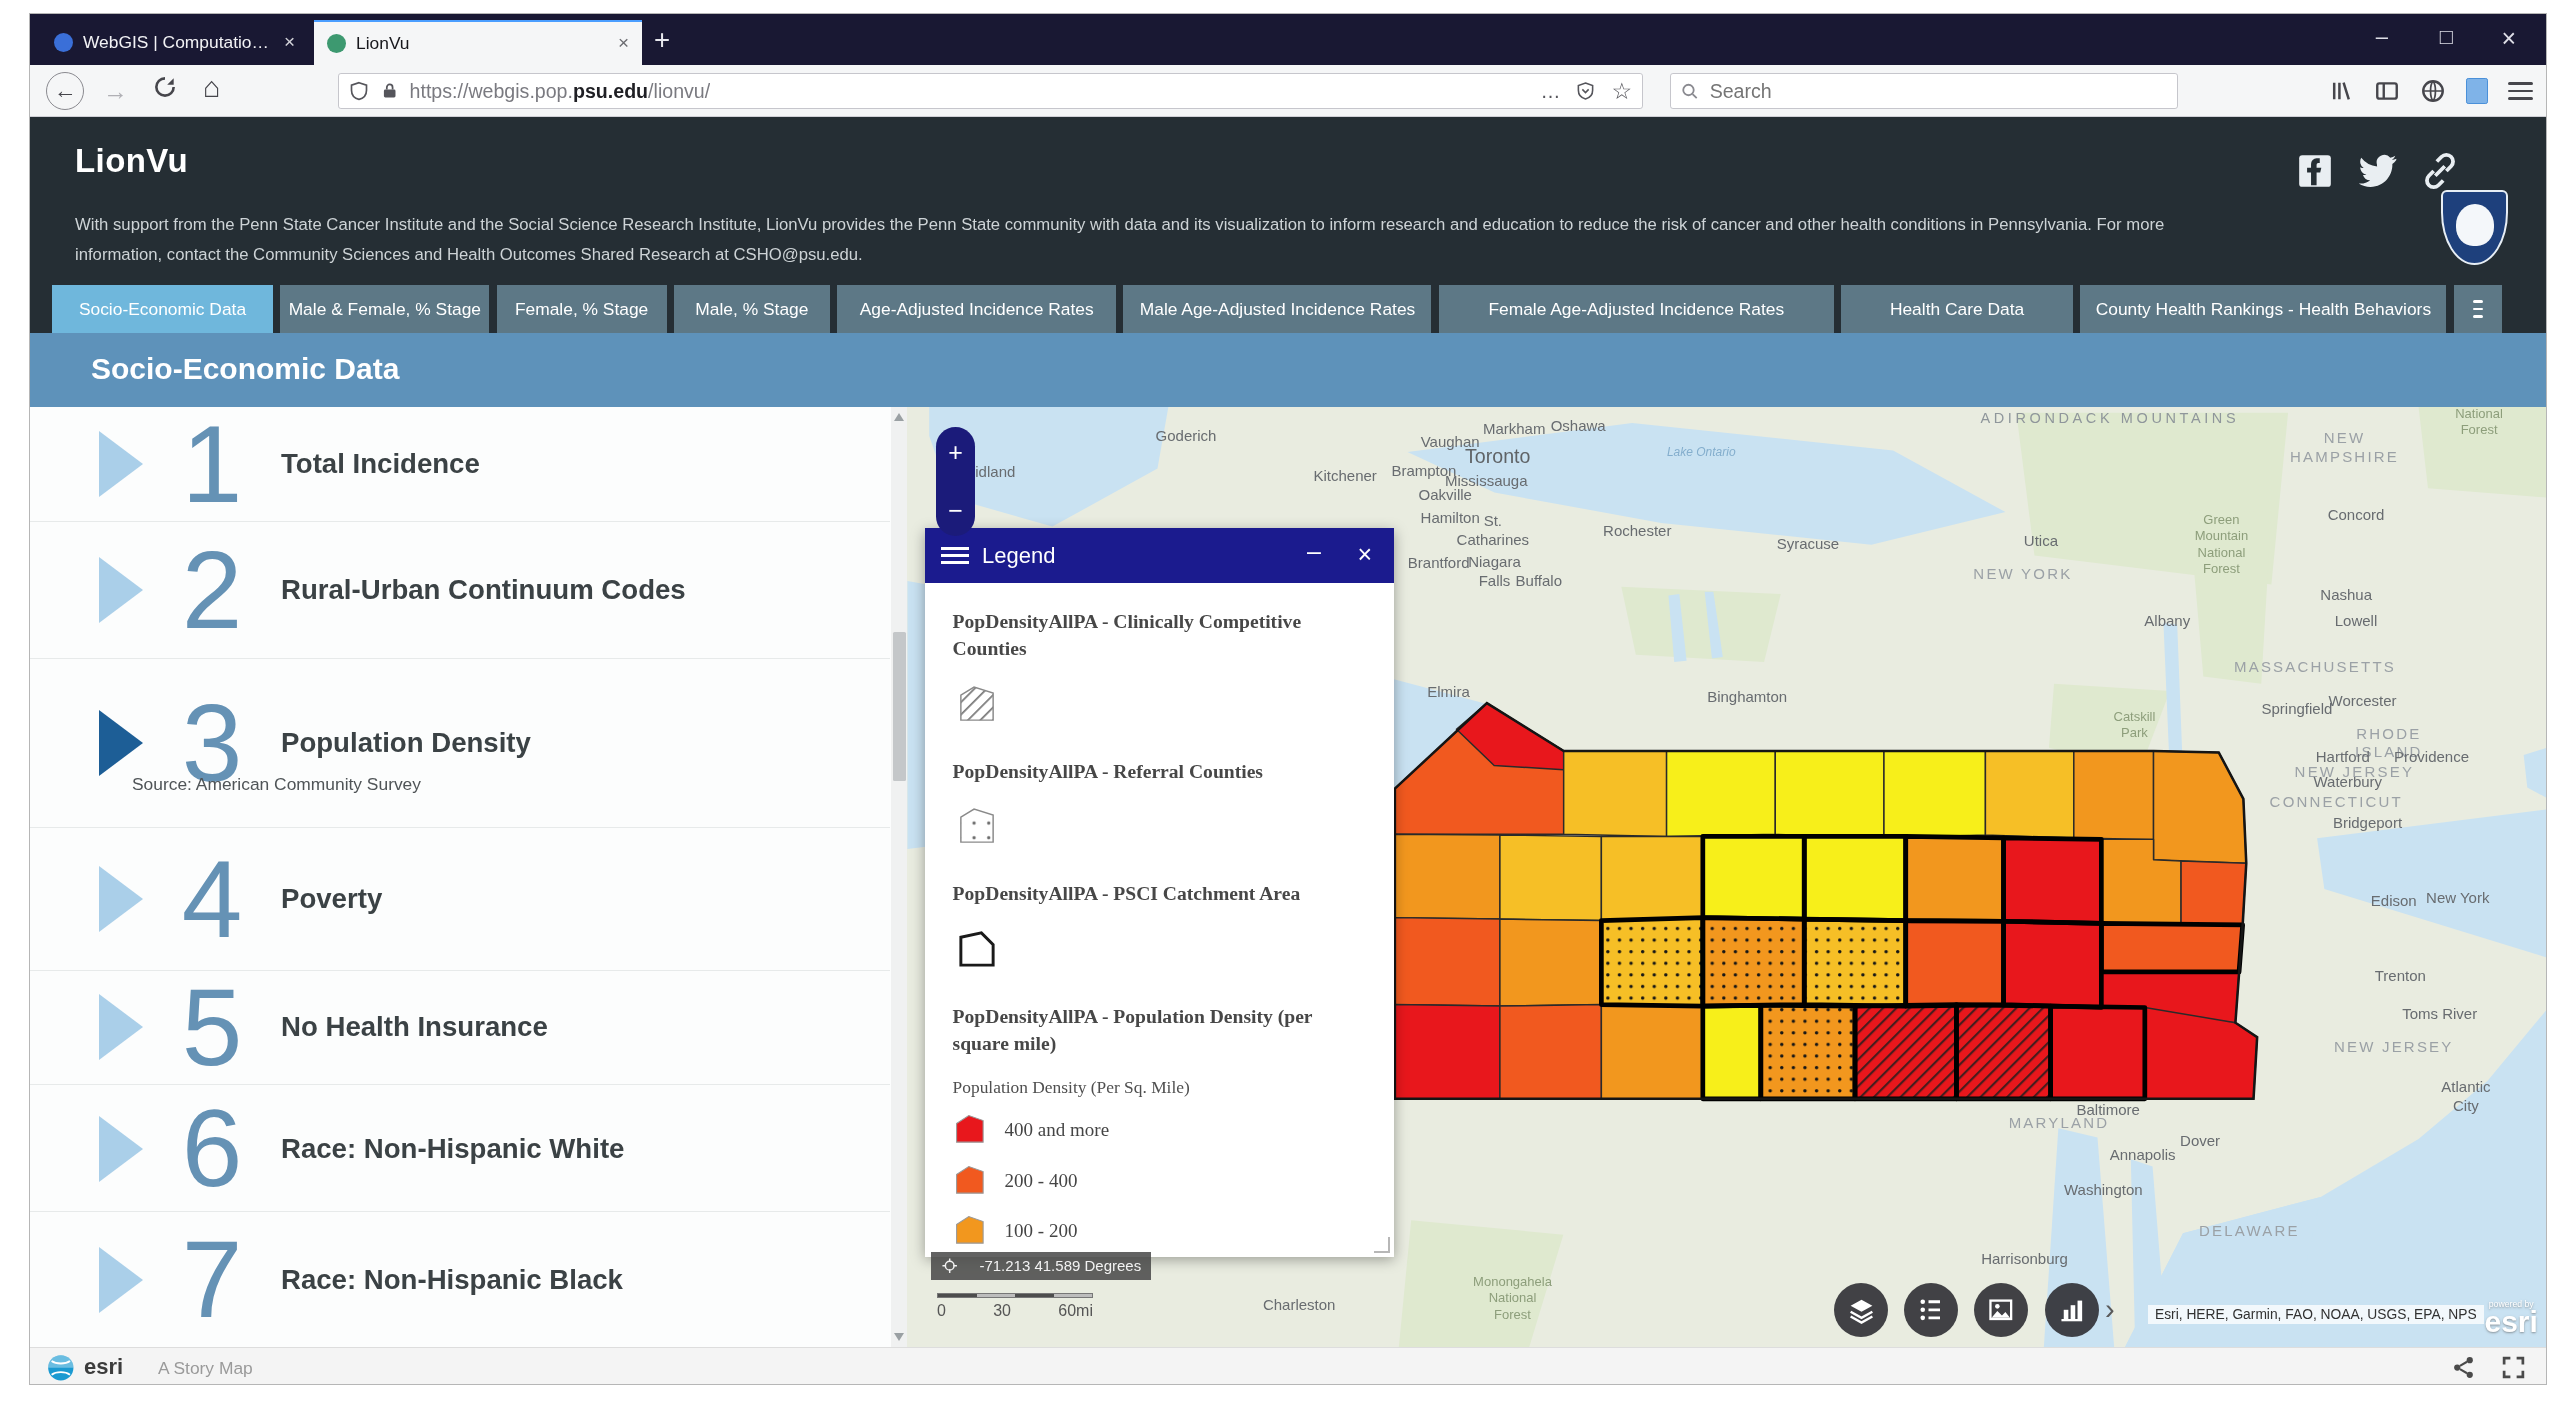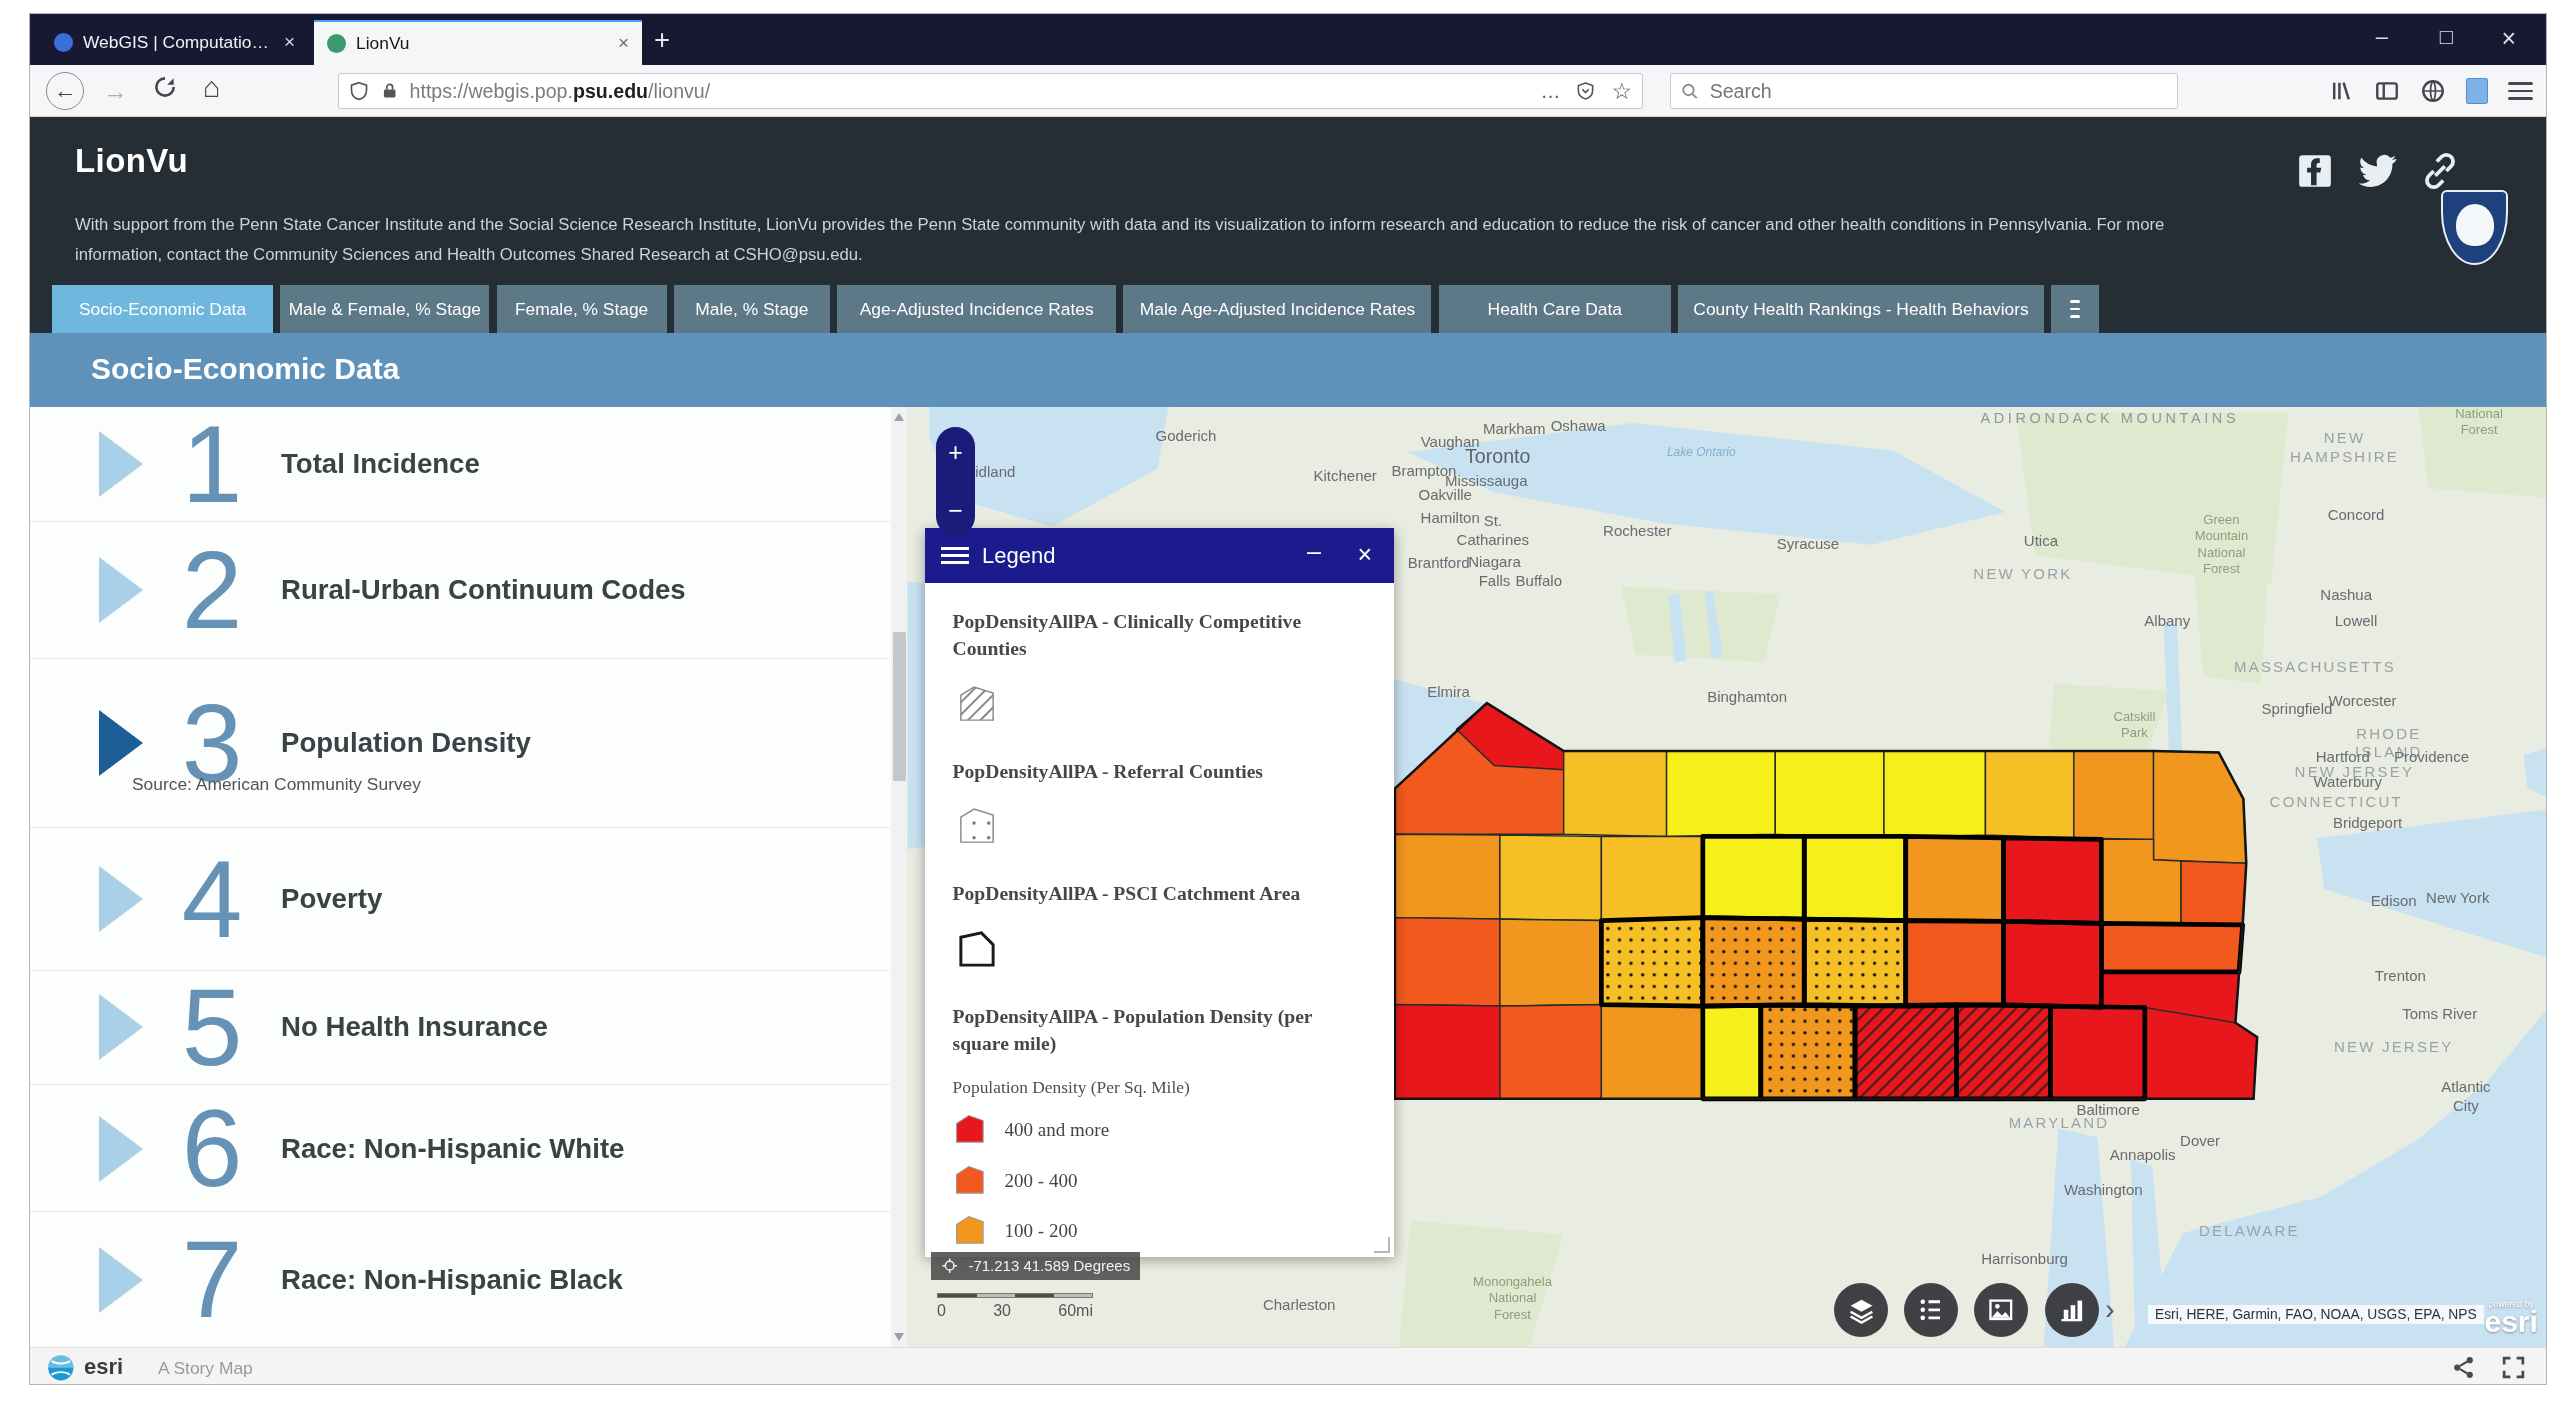--- a/index.html
+++ b/index.html
@@ -94,21 +94,21 @@
   .lsub{font-size:17.4px;color:#4f4f4f;margin:19px 0 4.4px;}
   .lrow{display:flex;align-items:center;gap:19px;margin-top:14.5px;}
   .lrow .ltxt{font-size:19px;color:#454545;}
   #lresize{position:absolute;right:4.4px;bottom:4.4px;width:16px;height:16px;
            border-right:2.2px solid #9a9a9a;border-bottom:2.2px solid #9a9a9a;opacity:.7;}
   
   #zoompill{position:absolute;left:29px;top:20px;width:39px;height:109px;background:#1b1b7a;border-radius:19.6px;
             color:#fff;text-align:center;font-size:25px;line-height:1;}
   #zoompill .zp{position:absolute;left:0;width:100%;}
   #coords{position:absolute;left:24px;top:845px;height:27.6px;background:rgba(70,70,70,.85);color:#f2f2f2;
-          font-size:15px;display:flex;align-items:center;padding:0 10px;gap:10px;white-space:nowrap;}
+          font-size:15px;display:flex;align-items:center;padding:0 10px;gap:21px;white-space:nowrap;}
   #scalebar{position:absolute;left:30px;top:886px;width:156px;}
   #scalebar .seg{height:5px;display:flex;border:0.7px solid #777;}
   #scalebar .seg i{flex:1;}
   #scalebar .lab{display:flex;justify-content:space-between;font-size:16px;color:#555;margin-top:4.4px;}
   .cbtn{position:absolute;width:54px;height:54px;border-radius:50%;background:rgba(50,50,55,.92);top:876px;
         display:flex;align-items:center;justify-content:center;}
   #btnchev{position:absolute;left:1198px;top:886px;font-size:29px;color:#5a5a5a;}
   #attrib{position:absolute;right:64px;bottom:23px;background:rgba(255,255,255,.75);font-size:13.8px;color:#323232;
           padding:2.2px 7.3px;white-space:nowrap;}
   #poweredby{position:absolute;right:5.8px;bottom:11.6px;width:62px;text-align:center;color:#fff;
@@ -238,20 +238,21 @@
     <div id="psu-shield"></div>
   </div>
 
   <div id="apptabs">
       <div class="atab active" style="width: 221px;">Socio-Economic Data</div>
       <div class="atab" style="width: 209px;">Male &amp; Female, % Stage</div>
       <div class="atab" style="width: 170px;">Female, % Stage</div>
       <div class="atab" style="width: 156px;">Male, % Stage</div>
       <div class="atab" style="width: 279px;">Age-Adjusted Incidence Rates</div>
       <div class="atab" style="width: 308px;">Male Age-Adjusted Incidence Rates</div>
+      <div class="atab" style="width: 395px;">Female Age-Adjusted Incidence Rates</div>
       <div class="atab" style="width: 232px;">Health Care Data</div>
       <div class="atab" style="width: 366px;">County Health Rankings - Health Behaviors</div>
       <div class="atab" style="width: 48px;">
         <span class="hamb" style="width:19px">
           <i></i>
           <i></i>
           <i></i>
         </span>
       </div>
     </div>

